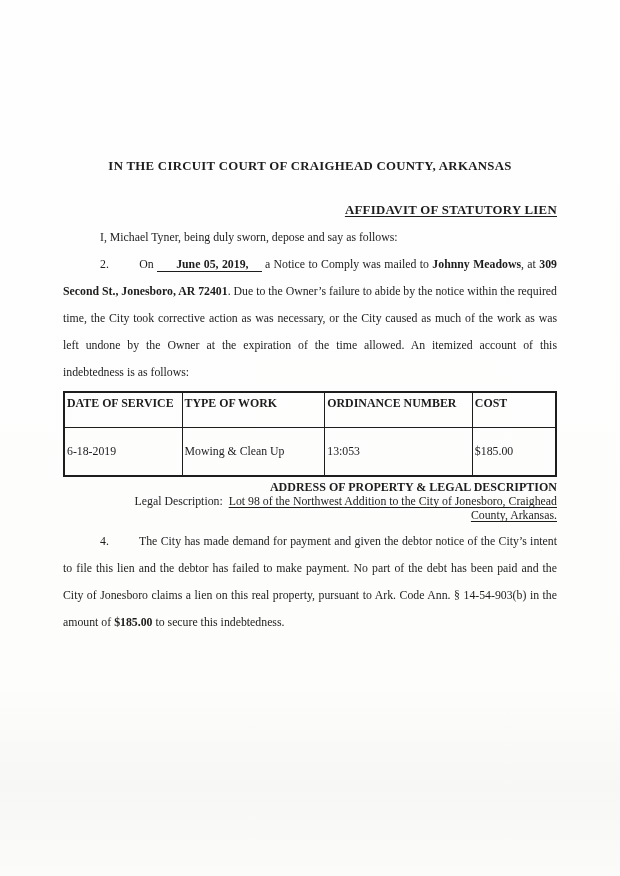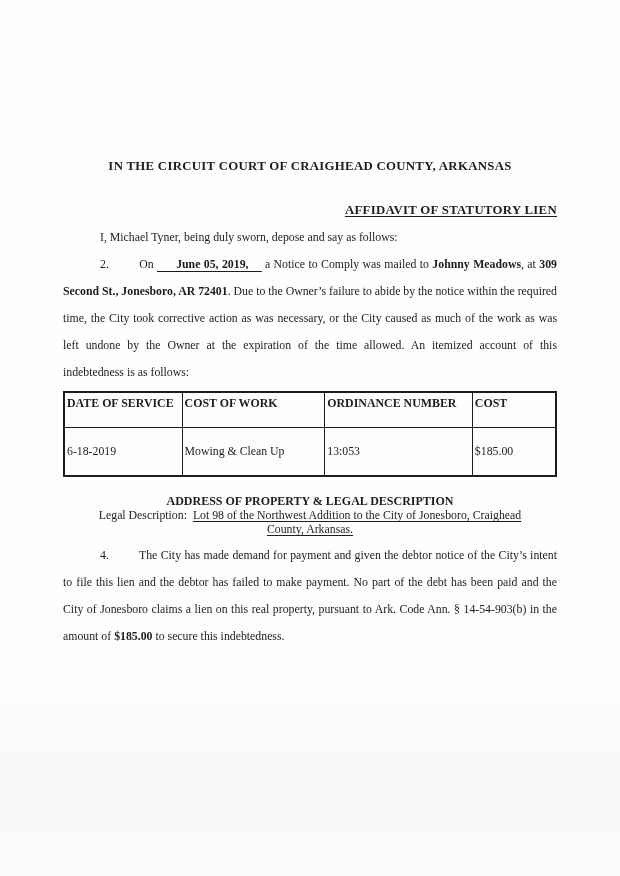--- a/index.html
+++ b/index.html
@@ -77,22 +77,22 @@
   .cost-table th {
     font-weight: bold;
     padding-top: 3px;
     font-size: 11.9px;
   }
   .cost-table {
     border: 2px solid #1d1d1d;
   }
   .p3 { margin-top: 10px; }
   .property {
-    margin-top: 17px;
-    text-align: center;
+    margin-top: 3px;
+    text-align: right;
     font-size: 11.8px;
     line-height: 14.2px;
   }
   .prop-heading {
     font-weight: bold;
     font-size: 12px;
   }
   .uv {
     text-decoration: underline;
     text-underline-offset: 2px;
@@ -128,21 +128,21 @@
   <table class="cost-table">
     <colgroup>
       <col style="width:24%">
       <col style="width:29%">
       <col style="width:30%">
       <col style="width:17%">
     </colgroup>
     <thead>
       <tr>
         <th>DATE OF SERVICE</th>
-        <th>COST OF WORK</th>
+        <th>TYPE OF WORK</th>
         <th>ORDINANCE NUMBER</th>
         <th>COST</th>
       </tr>
     </thead>
     <tbody>
       <tr>
         <td>6-18-2019</td>
         <td>Mowing &amp; Clean Up</td>
         <td>13:053</td>
         <td>$185.00</td>

